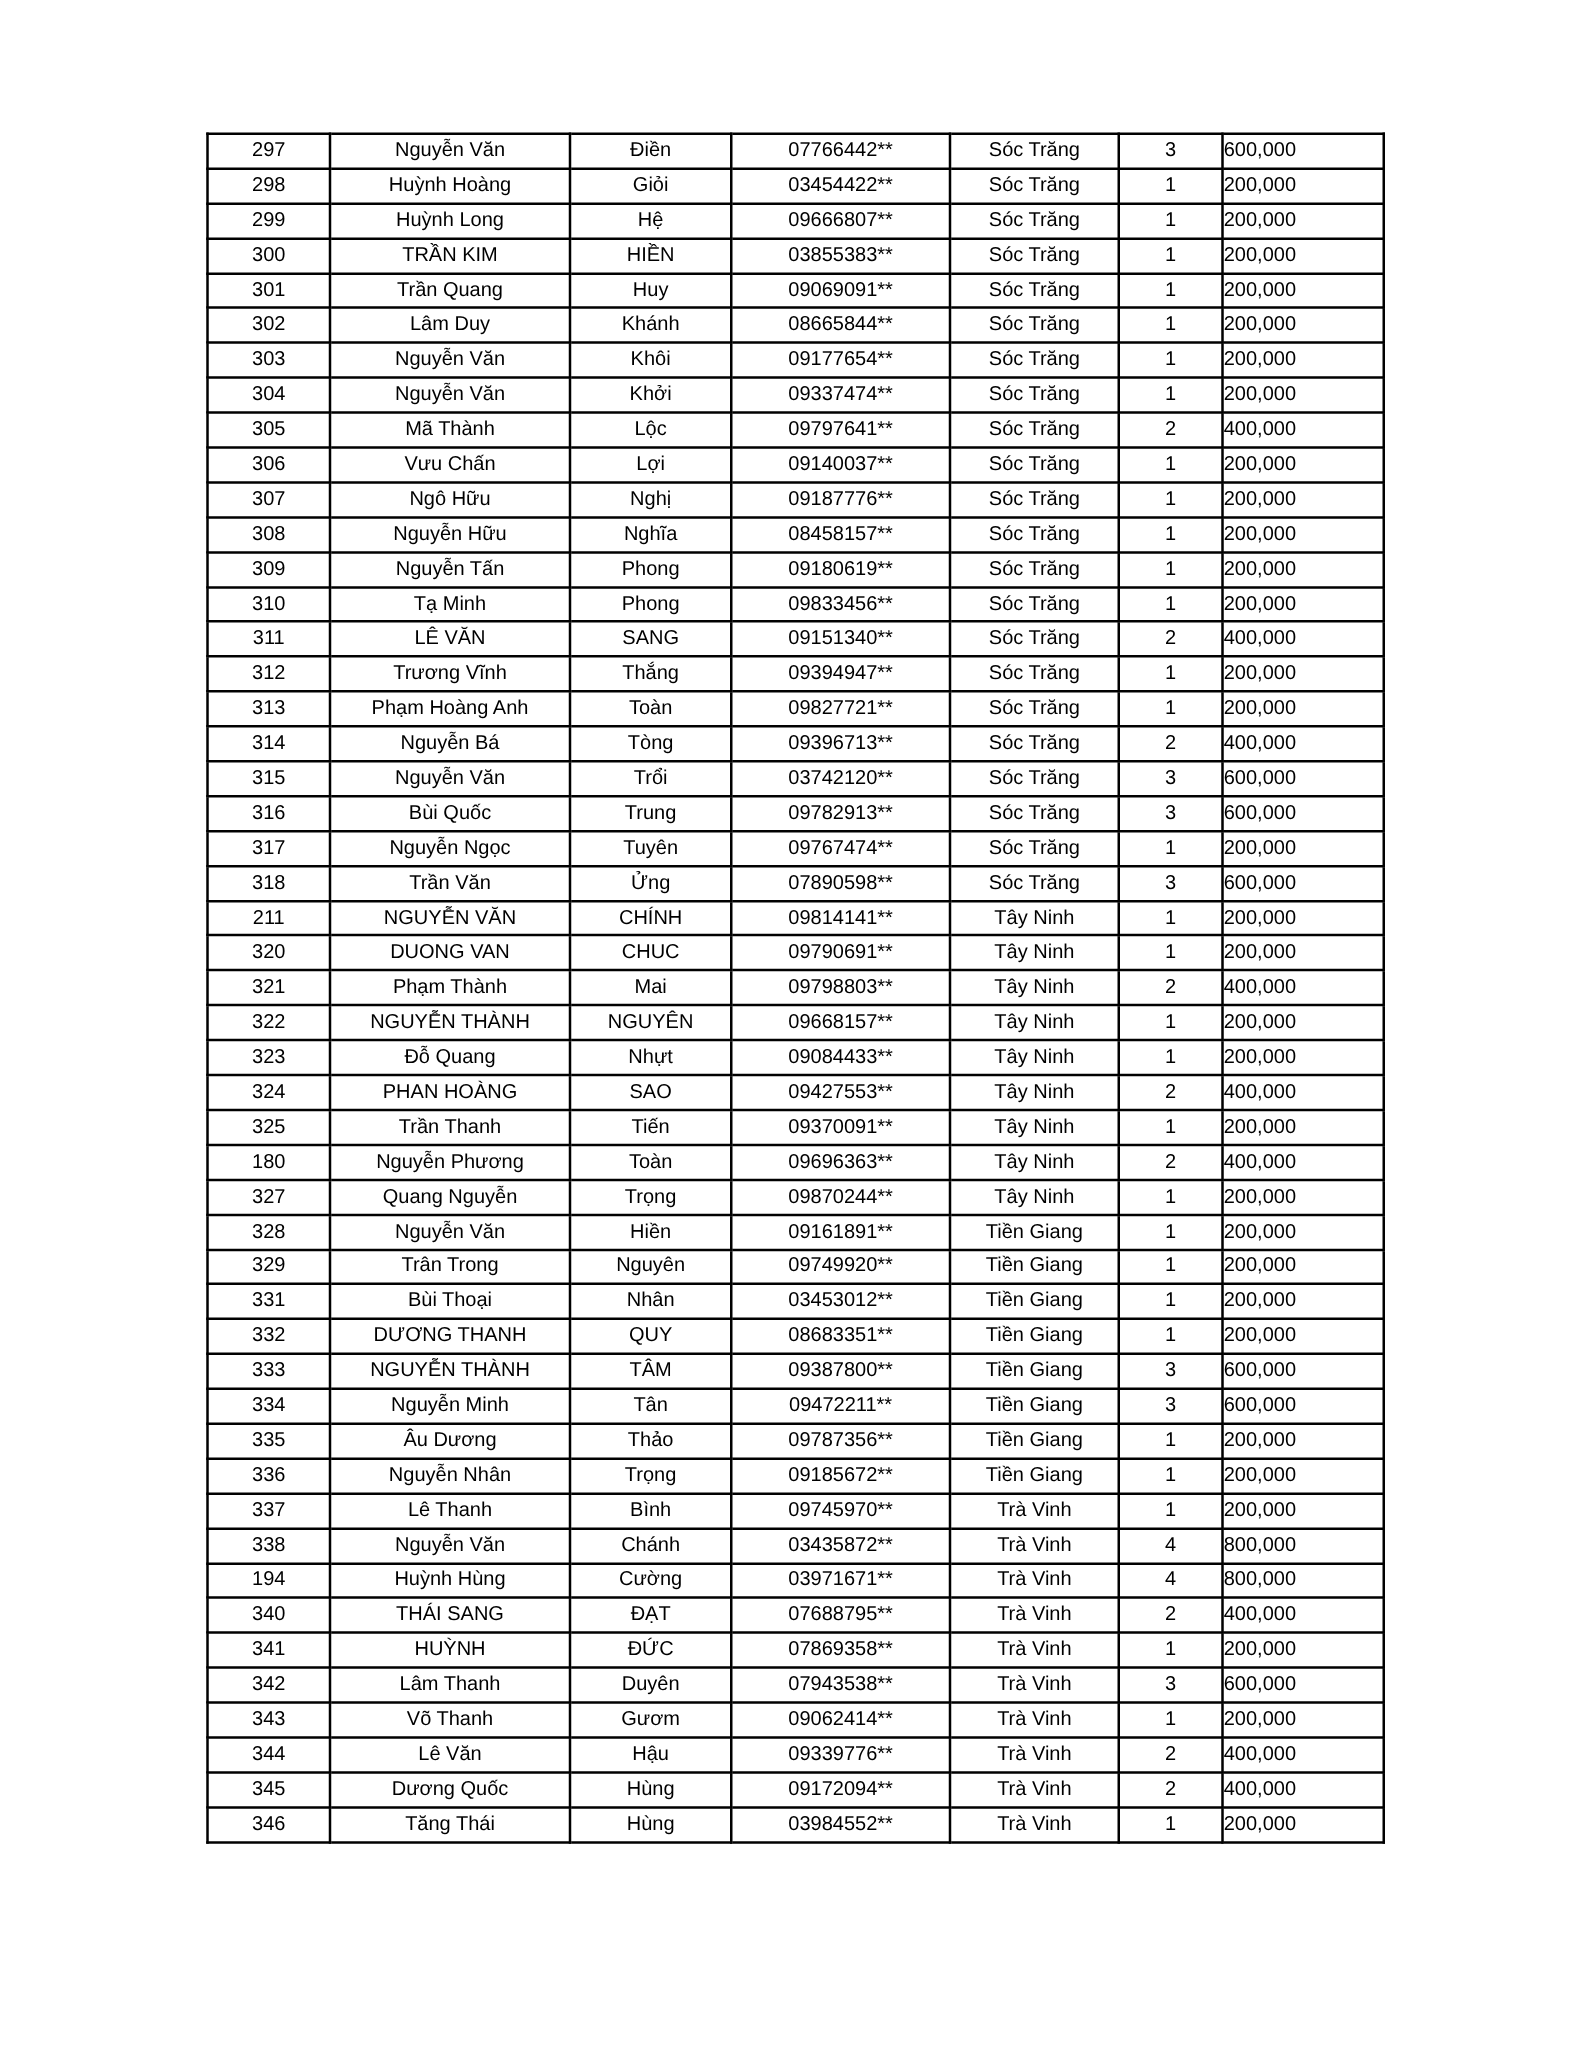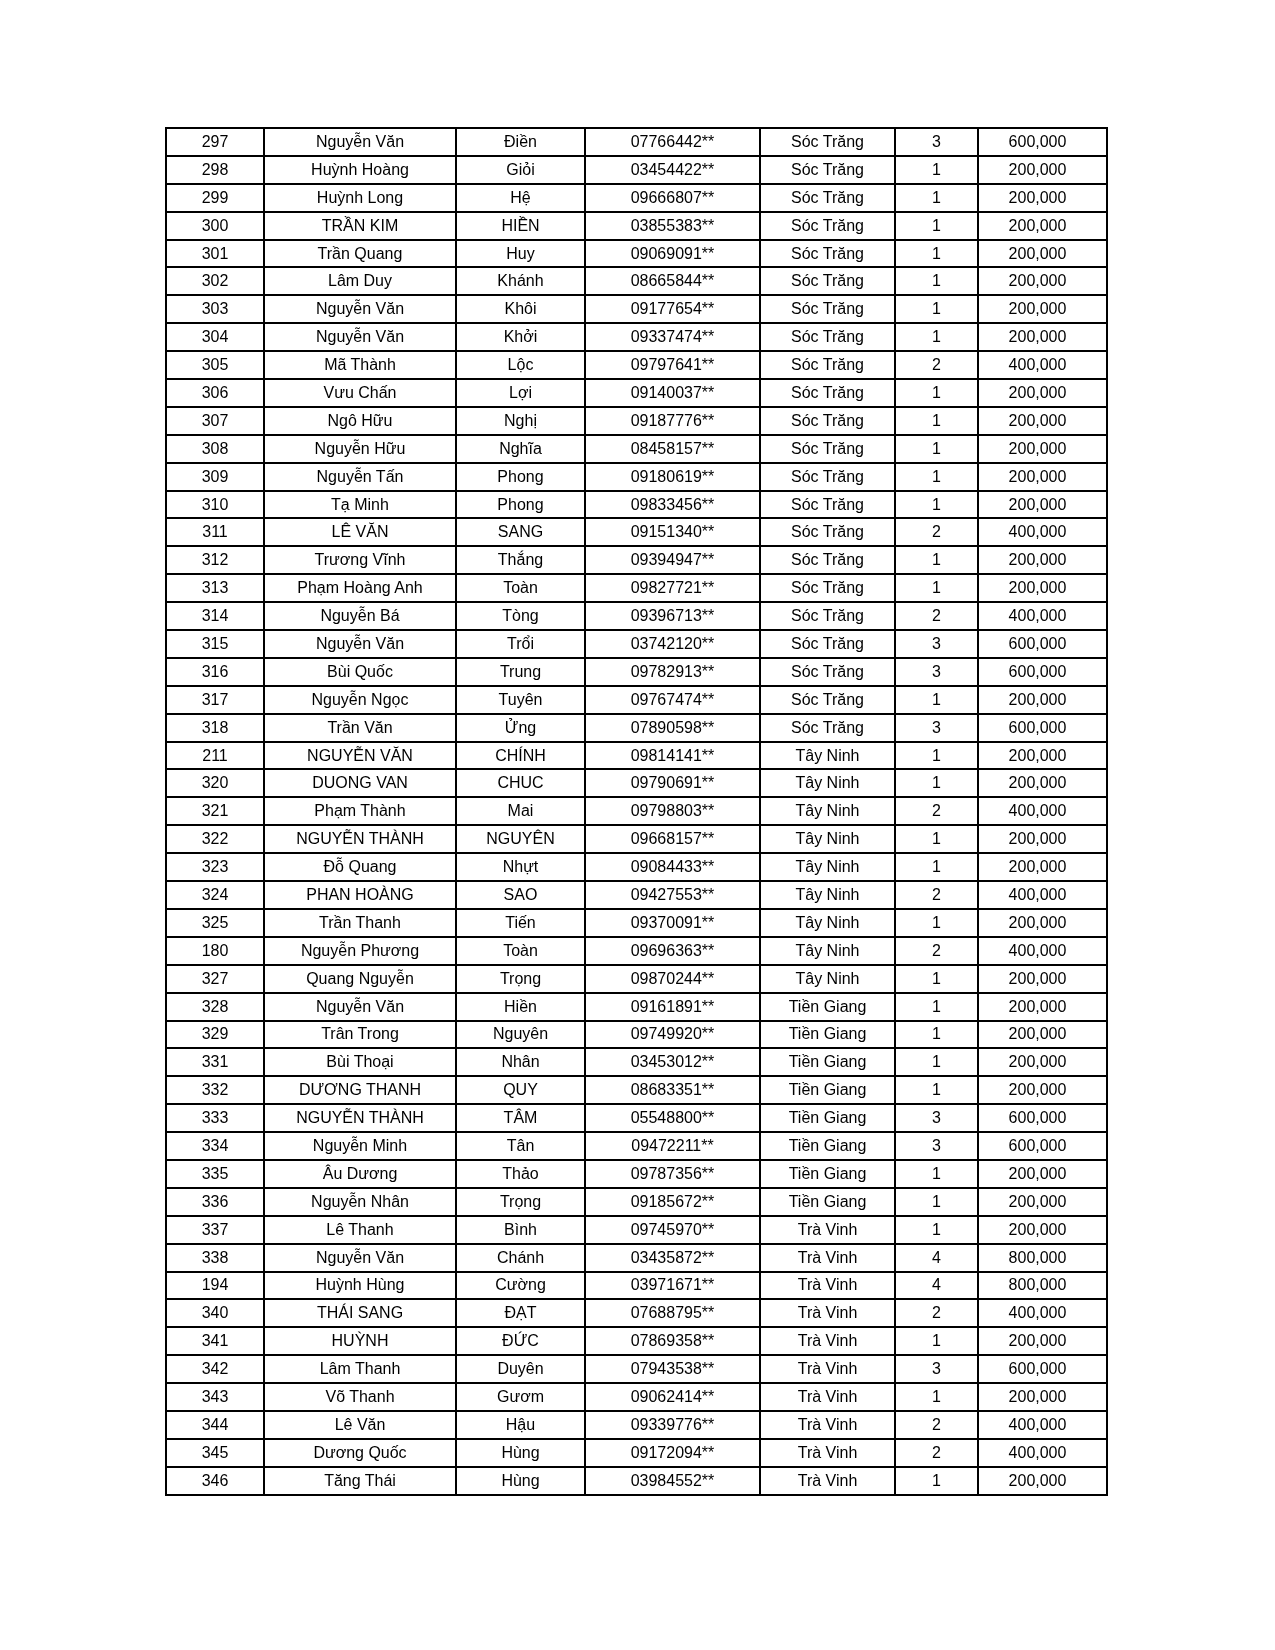--- a/index.html
+++ b/index.html
@@ -11,39 +11,39 @@
     position: relative;
     width: 1275px;
     height: 1650px;
     background: #ffffff;
     font-family: "Liberation Sans", sans-serif;
     overflow: hidden;
   }
   table.roster {
     position: absolute;
     left: 165px;
-    top: 127px;
+    top: 106px;
     width: 941px;
     border-collapse: collapse;
     table-layout: fixed;
   }
   table.roster td {
     border: 2px solid #000000;
     height: 25.9px;
     padding: 0;
     font-size: 16px;
     line-height: 1;
     color: #000000;
     text-align: center;
     vertical-align: middle;
     white-space: nowrap;
     overflow: hidden;
   }
   table.roster td.amount {
-    text-align: center;
+    text-align: left;
     padding-right: 10px;
   }
 </style>
 </head>
 <body>
 
 <div class="page">
   <table class="roster">
     <colgroup>
       <col style="width:98px">
@@ -367,21 +367,21 @@
           <td>QUY</td>
           <td>08683351**</td>
           <td>Tiền Giang</td>
           <td>1</td>
           <td class="amount">200,000</td>
         </tr>
         <tr>
           <td>333</td>
           <td>NGUYỄN THÀNH</td>
           <td>TÂM</td>
-          <td>05548800**</td>
+          <td>09387800**</td>
           <td>Tiền Giang</td>
           <td>3</td>
           <td class="amount">600,000</td>
         </tr>
         <tr>
           <td>334</td>
           <td>Nguyễn Minh</td>
           <td>Tân</td>
           <td>09472211**</td>
           <td>Tiền Giang</td>

